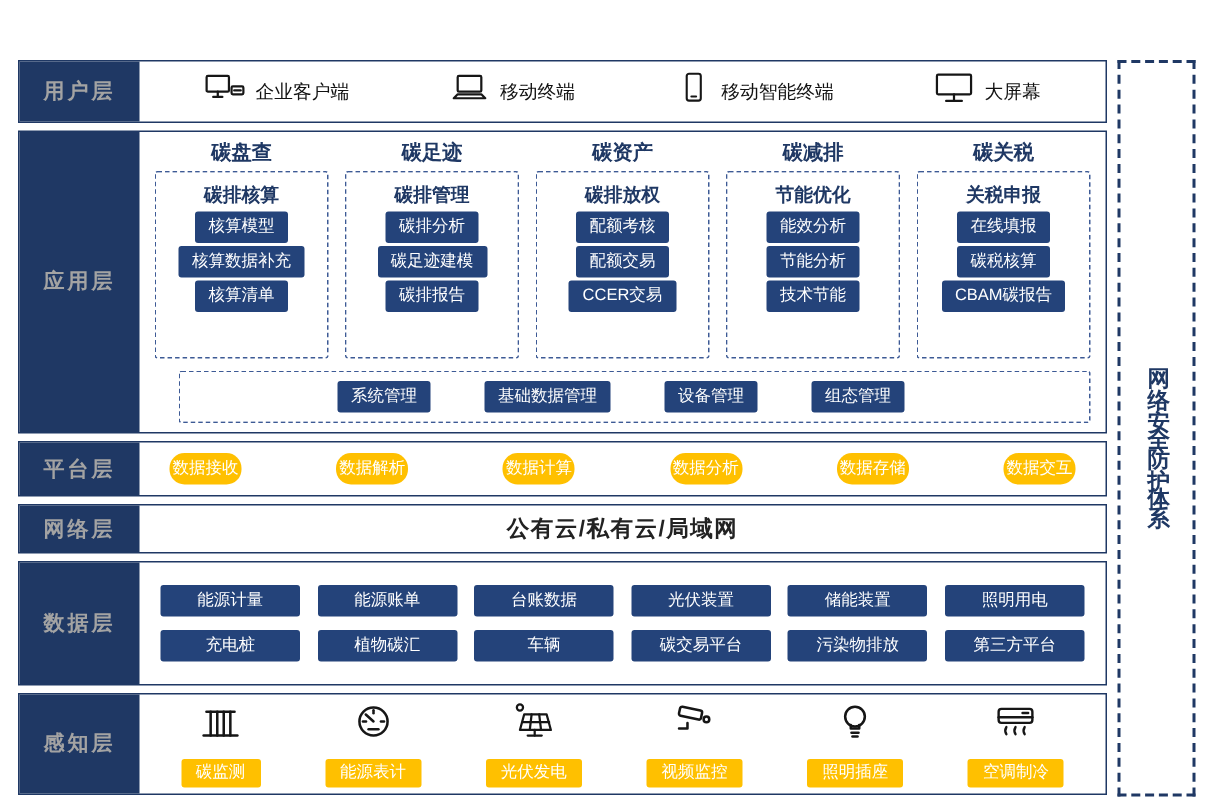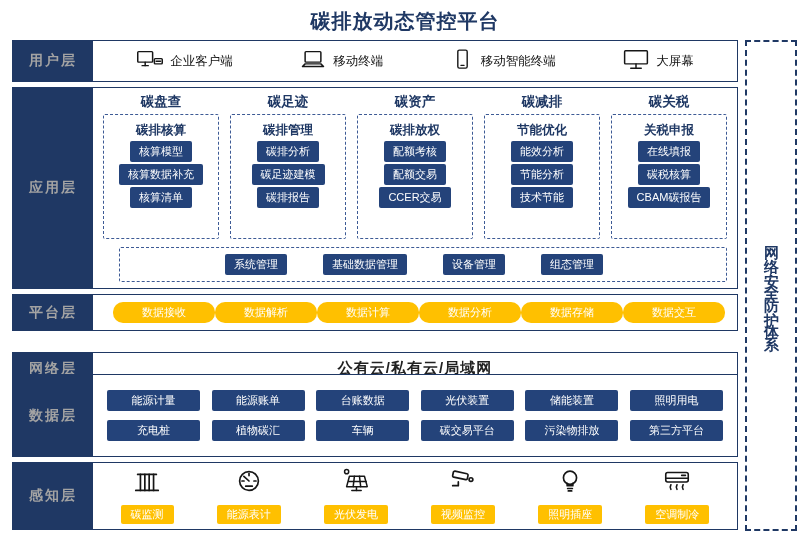--- a/index.html
+++ b/index.html
@@ -8,21 +8,21 @@
   .canvas{position:relative;width:810px;height:540px;background:#fff;overflow:hidden}
   .title{position:absolute;top:8px;left:0;width:100%;text-align:center;font-size:20px;font-weight:bold;color:#1f3864;letter-spacing:1px}
 
   .layer-row{position:absolute;left:12px;width:726px;border:1px solid #1f3864;display:flex;background:#fff}
   .layer-label{flex:0 0 80px;background:#1f3864;color:#a3a3a3;display:flex;align-items:center;justify-content:center;font-size:14px;font-weight:bold;letter-spacing:2px}
   .layer-content{flex:1;min-width:0;position:relative}
 
   .row-user{top:40px;height:42px}
   .row-app{top:87px;height:202px}
   .row-platform{top:294px;height:37px}
-  .row-network{top:352px;height:33px}
+  .row-network{top:336px;height:33px}
   .row-data{top:374px;height:83px}
   .row-perception{top:462px;height:68px}
 
   .security{position:absolute;left:745px;top:40px;width:52px;height:491px;border:2px dashed #1f3864;display:flex;align-items:center;justify-content:center;background:#fff}
   .security-text{writing-mode:vertical-rl;text-orientation:upright;font-size:15px;font-weight:bold;color:#1f3864;letter-spacing:13px}
 
   .user-content{display:flex;justify-content:space-around;padding:0 10px}
   .user-item{display:flex;align-items:center;gap:6px}
   .user-item-label{font-size:12.5px;color:#111}
 
@@ -31,40 +31,39 @@
   .app-col{flex:1;display:flex;flex-direction:column}
   .app-col-header{text-align:center;font-weight:bold;color:#1f3864;font-size:13.5px;margin-bottom:3px}
   .app-col-box{flex:1;border:1px dashed #3d5a95;border-radius:2px;padding:7px 4px 6px;display:flex;flex-direction:column;align-items:center;gap:2px}
   .app-sub{font-weight:bold;color:#1f3864;font-size:12.5px}
 
   .btn{background:#24437a;color:#fff;font-size:11px;line-height:1;padding:5px 9px;border-radius:2px;white-space:nowrap;text-align:center}
 
   .mgmt-box{margin:8px 0 0 16px;border:1px dashed #3d5a95;border-radius:2px;padding:6px 6px 6px 105px;display:flex;justify-content:flex-start;gap:36px}
 
   .platform-content{display:flex;align-items:center;justify-content:space-between;padding:0 20px}
-  .btn-yellow{background:#ffc000;color:#fff;font-size:11px;line-height:1;padding:5px 29px;border-radius:10px;white-space:nowrap}
+  .btn-yellow{background:#ffc000;color:#fff;font-size:11px;line-height:1;padding:5px 2px;border-radius:10px;white-space:nowrap}
 
   .network-content{display:flex;align-items:center;justify-content:center;font-weight:bold;color:#222;font-size:15px;letter-spacing:1px}
 
   .data-content{display:flex;flex-direction:column;justify-content:center;gap:9px;padding:0 14px}
   .data-row{display:flex;justify-content:space-between}
   .data-btn{width:93px}
 
   .perc-content{display:flex;justify-content:space-around;align-items:center;padding:4px 6px 6px}
   .perc-item{display:flex;flex-direction:column;align-items:center;gap:5px}
   .label-yellow{background:#ffc000;color:#fff;font-size:11px;line-height:1;padding:4px 10px;border-radius:2px;white-space:nowrap}
 
   .ic{display:block}
 </style>
 </head>
 <body>
 
 <div class="canvas">
 
-  <div class="title">碳排放动态管控平台</div>
 
   <div class="layer-row row-user">
     <div class="layer-label">用户层</div>
     <div class="layer-content user-content">
       <div class="user-item">
         <span class="ic">
           <svg width="28" height="25" viewBox="0 0 32 28" fill="none" stroke="#161616" stroke-width="1.7" stroke-linecap="round" stroke-linejoin="round">
               <rect x="2" y="5" width="17" height="12" rx="1"></rect>
               <line x1="7" y1="21" x2="14" y2="21"></line>
               <line x1="10.5" y1="17" x2="10.5" y2="21"></line>

